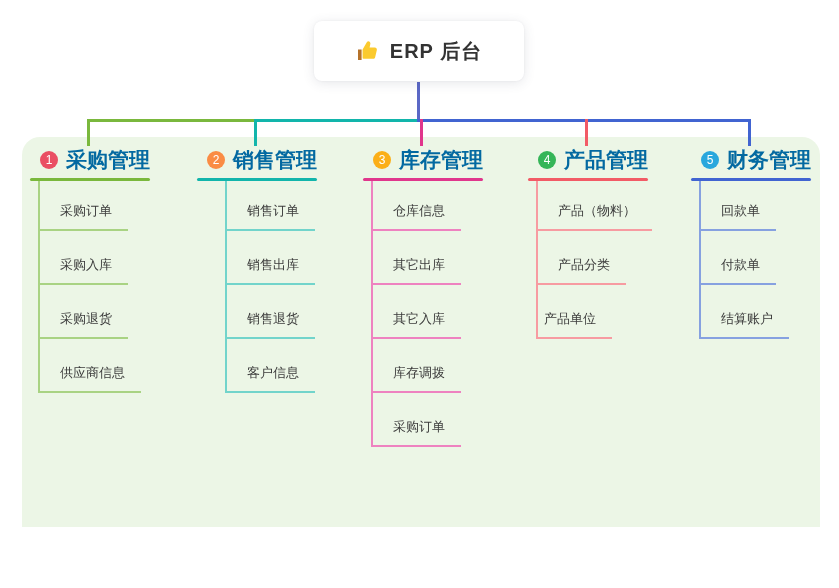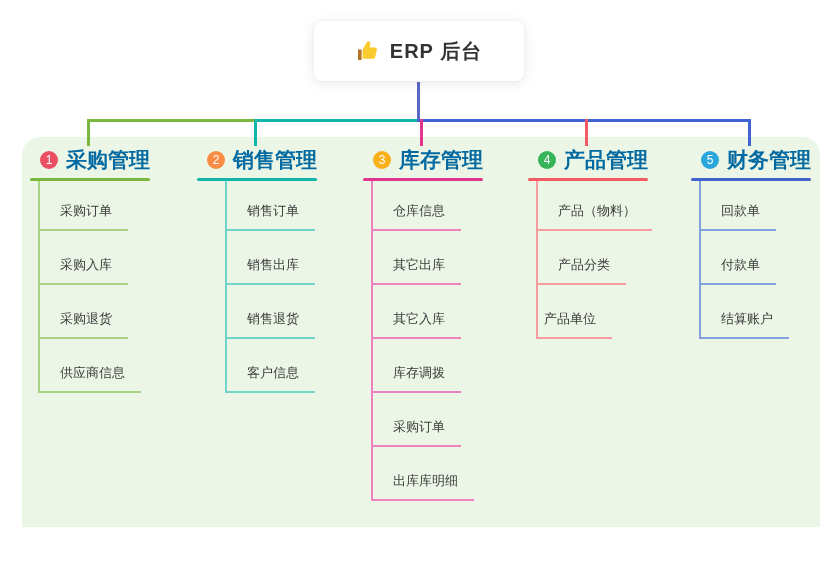--- a/index.html
+++ b/index.html
@@ -141,23 +141,20 @@
           </div>
           <div class="child-row">
             <span class="child-label" style="border-bottom-color: rgb(238, 130, 192);">其它入库</span>
           </div>
           <div class="child-row">
             <span class="child-label" style="border-bottom-color: rgb(238, 130, 192);">库存调拨</span>
           </div>
           <div class="child-row">
             <span class="child-label" style="border-bottom-color: rgb(238, 130, 192);">采购订单</span>
           </div>
-          <div class="child-row">
-            <span class="child-label" style="border-bottom-color: rgb(238, 130, 192);">出库库明细</span>
-          </div>
         </div>
     </div>
 
     <div class="branch" style="left: 528px;">
       <div class="branch-header">
         <span class="badge" style="background: rgb(53, 181, 88);">4</span>
         <span class="branch-label">产品管理</span>
       </div>
       <div class="branch-underline" style="background: rgb(242, 91, 102);"></div>
       <div class="children" style="border-left-color: rgb(247, 155, 161);">

